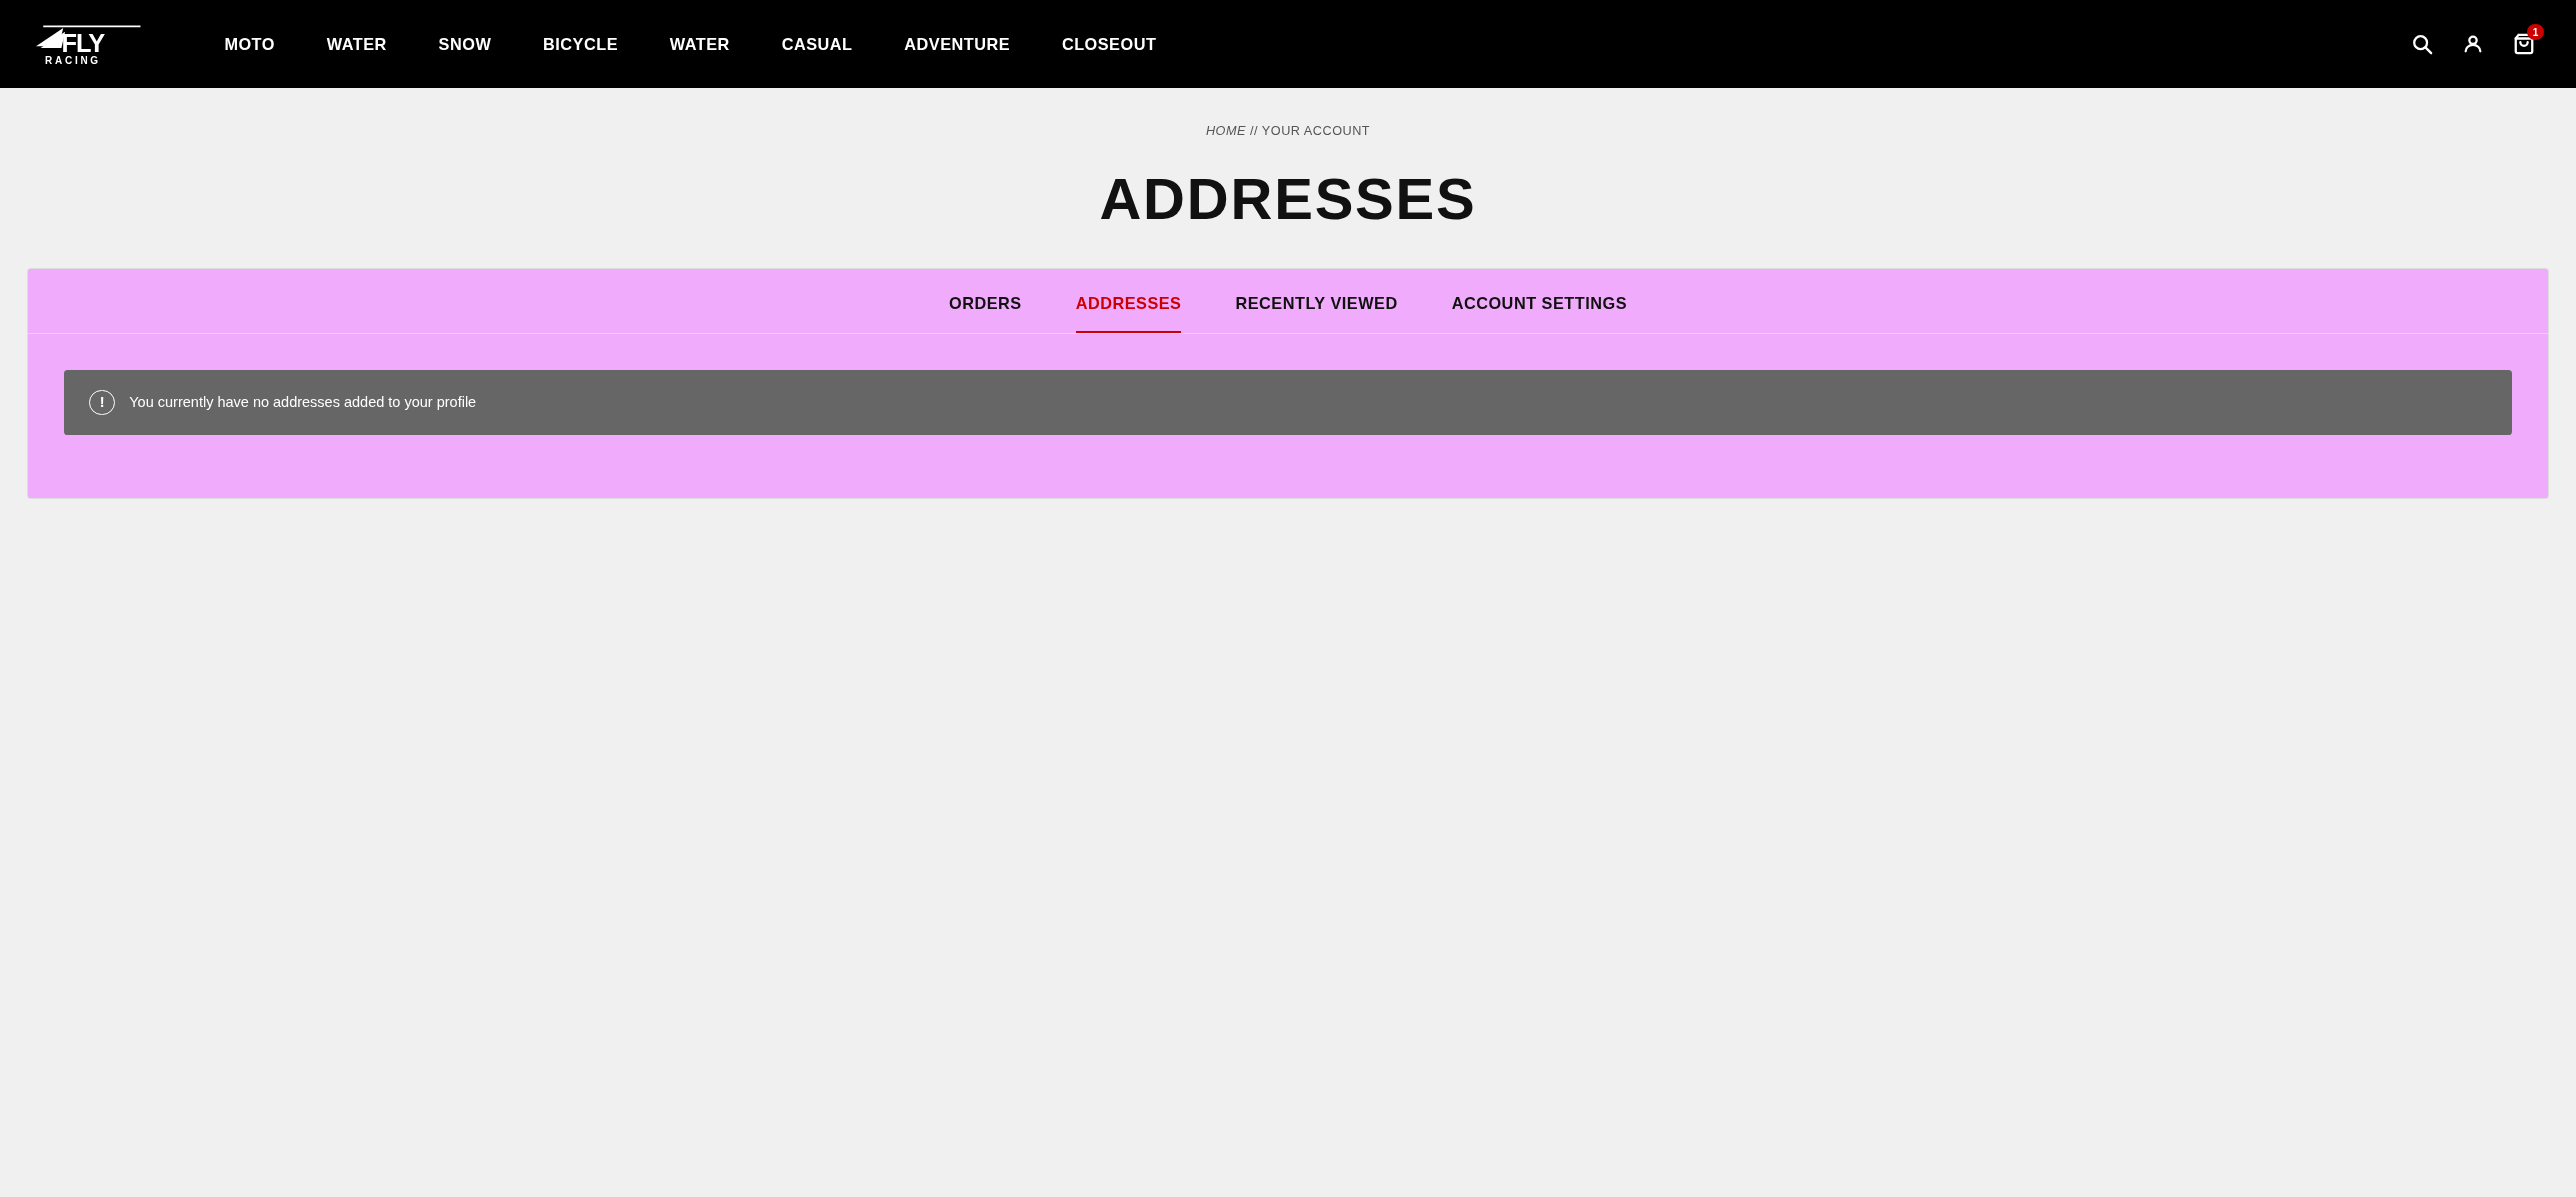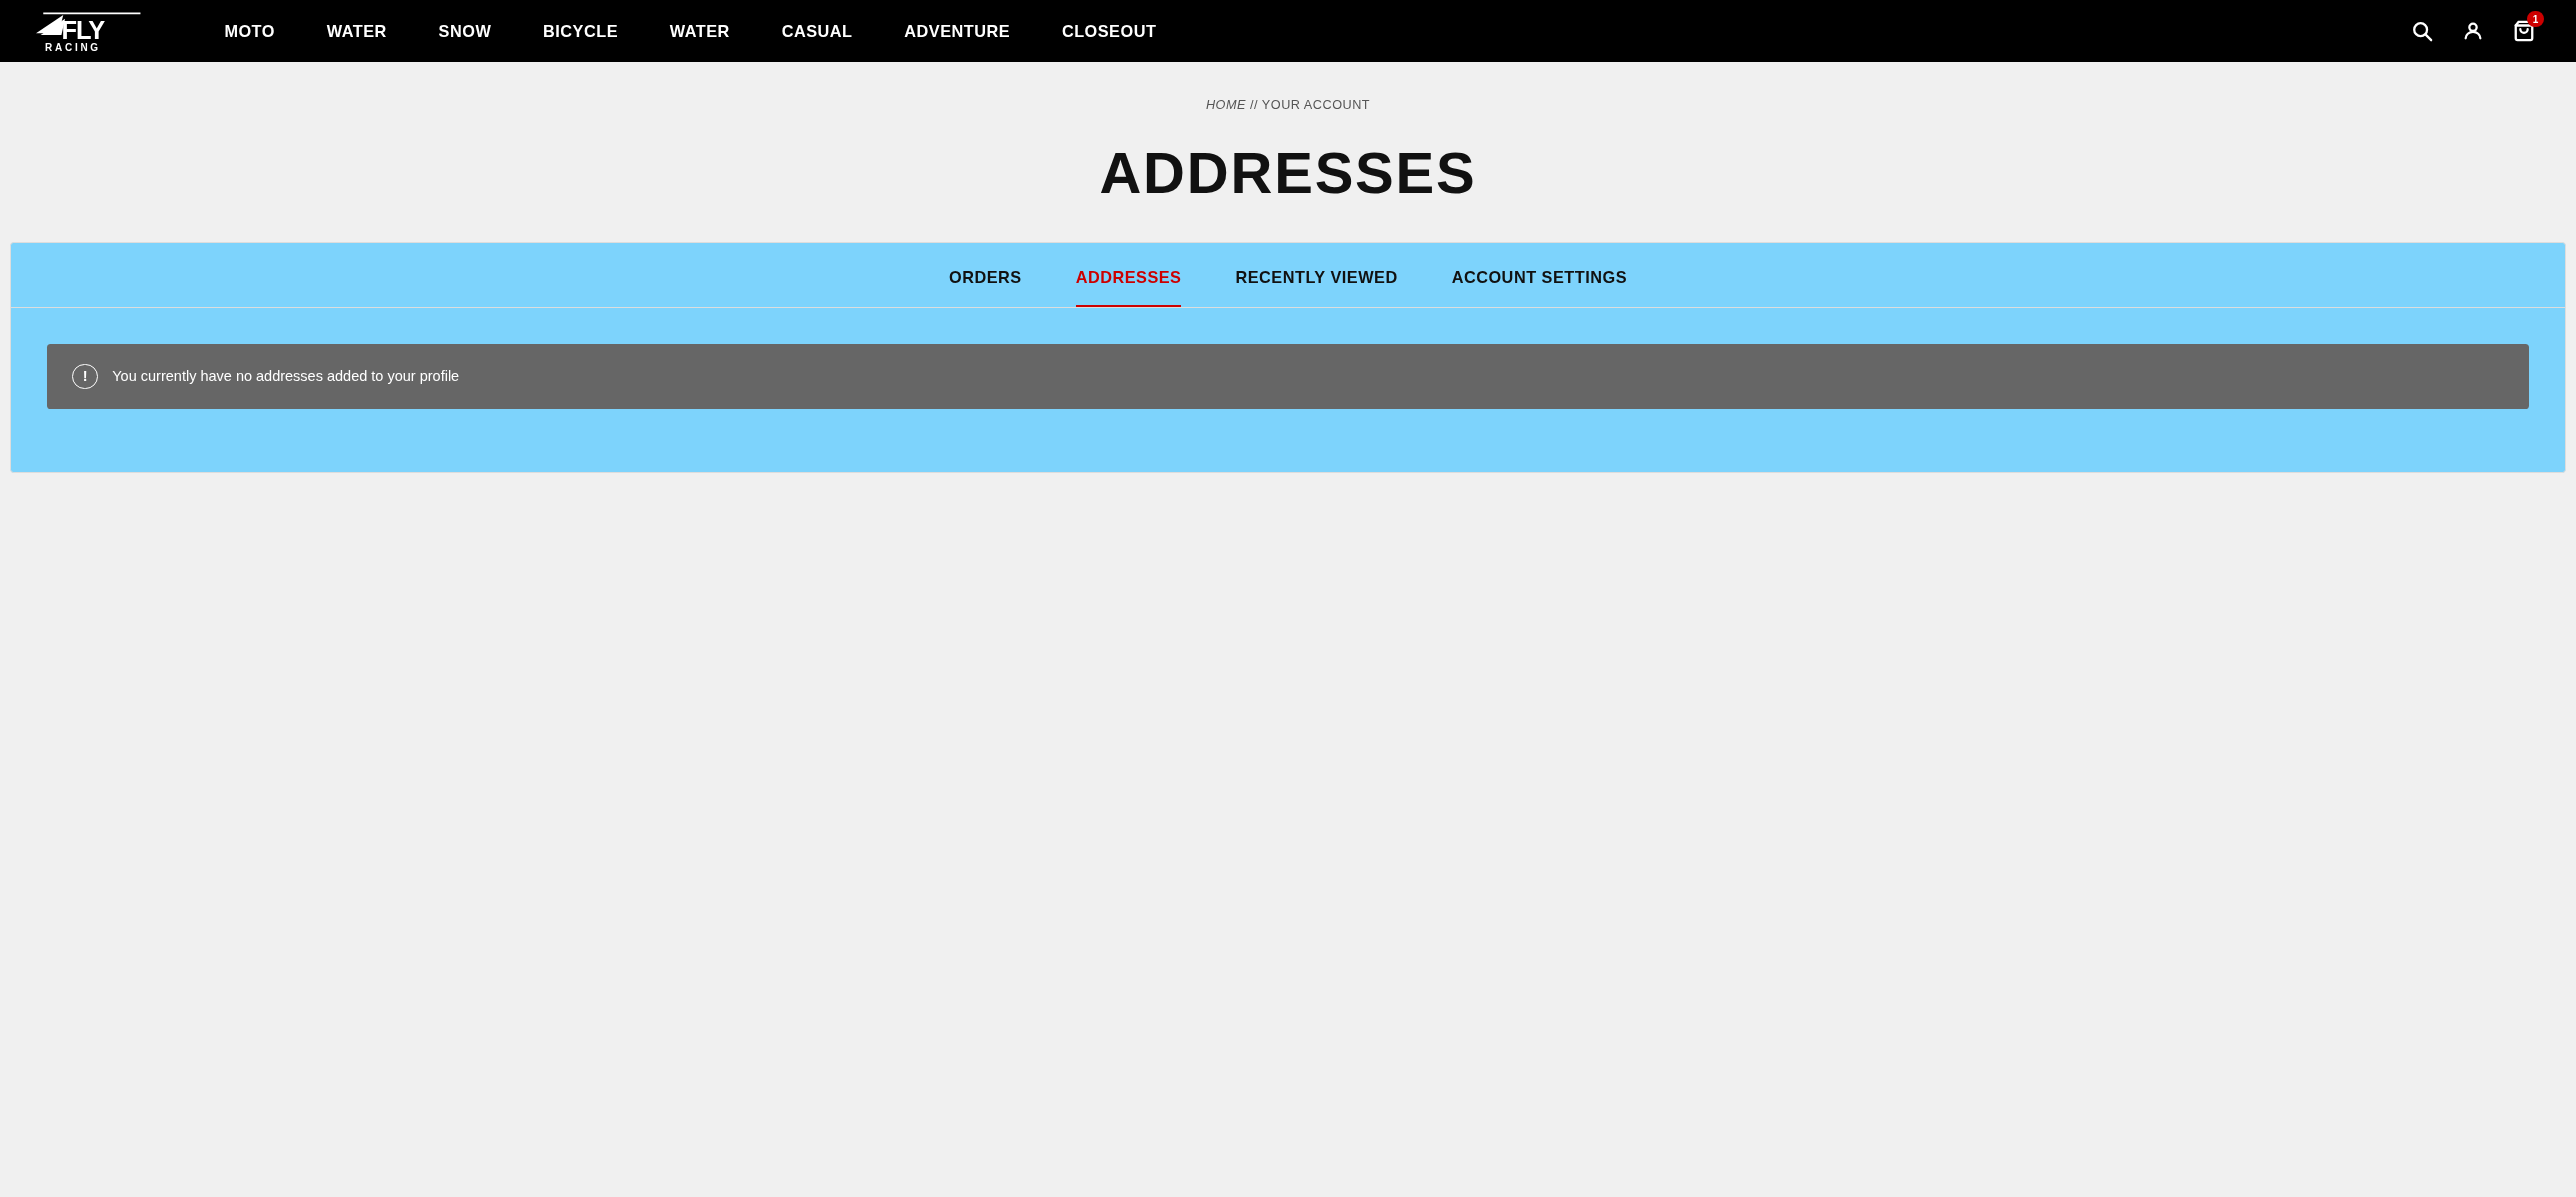--- a/index.html
+++ b/index.html
@@ -9,21 +9,21 @@
       background: #f0f0f0;
       min-height: 100vh;
     }
 
     
     header {
       background: #000;
       display: flex;
       align-items: center;
       padding: 0 36px;
-      height: 62px;
+      height: 88px;
     }
 
     .logo-area {
       display: flex;
       align-items: center;
       margin-right: 54px;
     }
 
     .logo-svg {
       width: 109px;
@@ -112,22 +112,22 @@
       font-size: 58px;
       font-weight: 900;
       letter-spacing: 1.8px;
       color: #111;
       margin: 9px 0 36px;
       text-transform: uppercase;
     }
 
     
     .tab-card {
-      background: #7dd3fc;
-      margin: 0 10px;
+      background: #f0abfc;
+      margin: 0 27px;
       border-radius: 3.6px;
       border: 0.9px solid #ddd;
     }
 
     .tabs {
       display: flex;
       align-items: center;
       justify-content: center;
       gap: 54px;
       padding: 25.4px 0 0;

